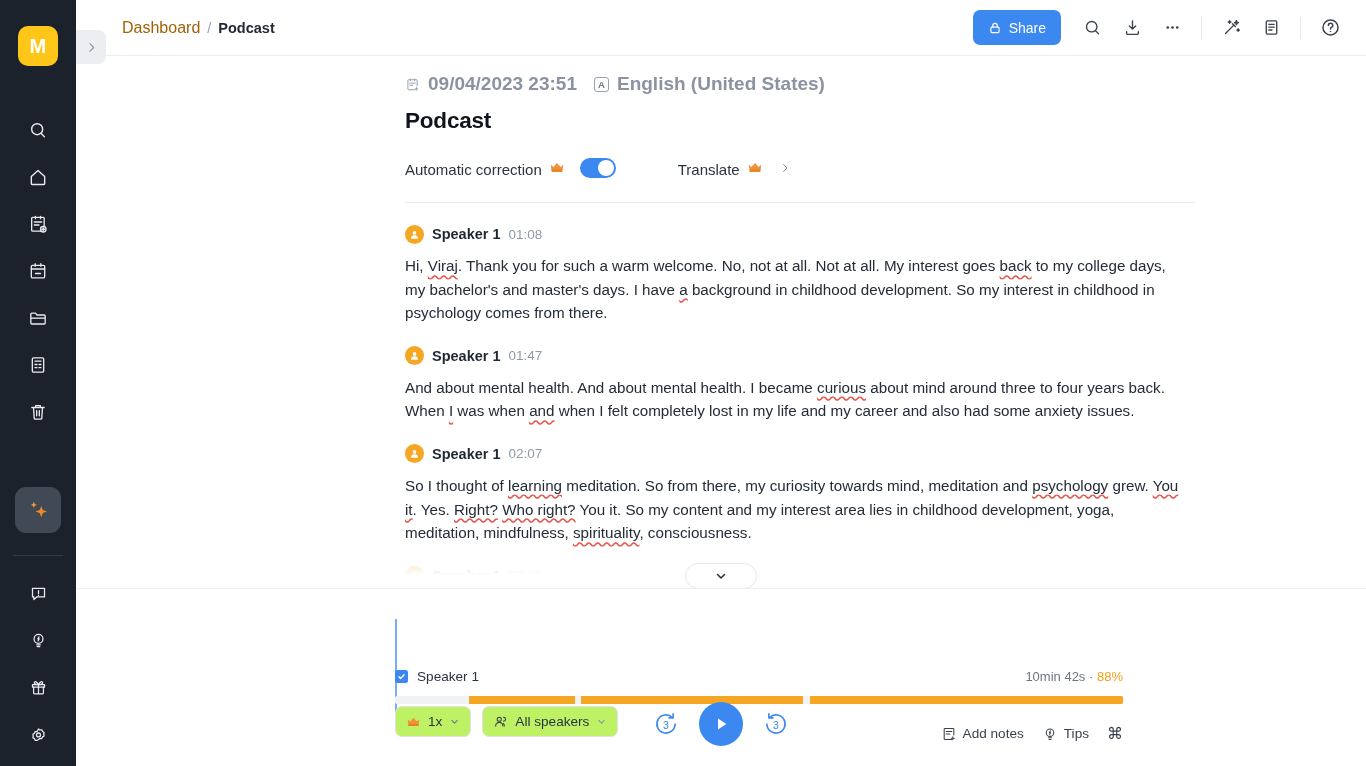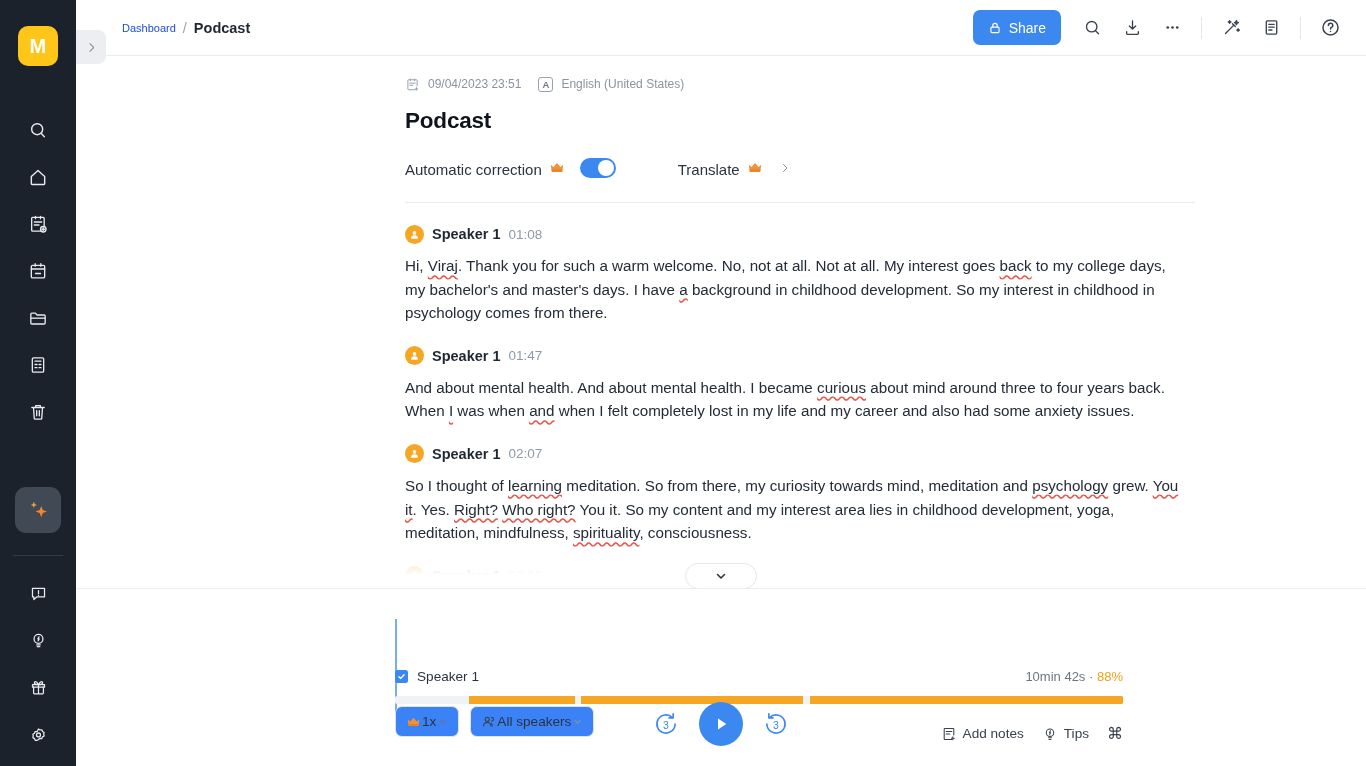--- a/index.html
+++ b/index.html
@@ -54,21 +54,21 @@
     padding-left: 46px; padding-right: 18px;
     position: relative;
   }
   .expand-tab {
     position: absolute; left: 0px; top: 30px;
     width: 30px; height: 34px;
     background: #eceef1; border-radius: 0 8px 8px 0;
     display: flex; align-items: center; justify-content: center;
     cursor: pointer;
   }
-  .crumb { font-size: 11px; color: #1d4ed8; }
+  .crumb { font-size: 16px; color: #a16207; }
   .crumb-sep { font-size: 14.5px; color: #9aa2b0; margin: 0 7px; }
   .crumb-current { font-size: 14.5px; color: #1f2733; font-weight: bold; }
   .topbar-right { margin-left: auto; display: flex; align-items: center; gap: 4px; }
   .share-btn {
     display: flex; align-items: center; gap: 7px;
     background: #3b88f0; color: #fff;
     border: none; border-radius: 7px;
     height: 35px; padding: 0 15px;
     font-size: 14px; font-family: inherit; cursor: pointer;
     margin-right: 9px;
@@ -81,21 +81,21 @@
   .tb-div { width: 1px; height: 22px; background: #e3e6ea; margin: 0 7px; }
 
   
   .doc {
     position: absolute; left: 0; right: 0; top: 56px; bottom: 178px;
     overflow: hidden;
   }
   .doc-inner { width: 790px; margin-left: 329px; padding-top: 18px; }
 
   .meta { display: flex; align-items: center; gap: 8px; height: 20px; }
-  .meta-text { font-size: 12px; color: #8b93a1; }
+  .meta-text { font-size: 19px; color: #8b93a1; font-weight: bold; }
   .lang-badge {
     width: 15px; height: 15px; border: 1.3px solid #9aa2b0; border-radius: 3px;
     font-size: 9.5px; color: #71798a; display: flex; align-items: center;
     justify-content: center; font-weight: bold; margin-left: 9px;
   }
   .doc-title { font-size: 22.5px; font-weight: bold; color: #10151d; margin-top: 14px; letter-spacing: -0.2px; }
 
   .opts { display: flex; align-items: flex-end; margin-top: 24px; }
   .opt-label { font-size: 15px; color: #2b3341; }
   .crown { margin: 0 0 0 7px; display: inline-block; vertical-align: middle; }
@@ -173,22 +173,22 @@
   .spk-stats { margin-left: auto; font-size: 13px; color: #6d7582; }
   .spk-stats .pct { color: #f0a018; }
   .segbar { margin-top: 11px; height: 8px; background: #f1f2f4; border-radius: 2px; position: relative; overflow: hidden; }
   .seg { position: absolute; top: 0; height: 8px; background: #f5a623; }
   .playhead { position: absolute; left: 319px; top: 30px; width: 1.5px; height: 102px; background: #76aef4; }
 
   .controls { position: absolute; left: 0; right: 0; bottom: 0; height: 74px; }
   .ctl-left { position: absolute; left: 319px; top: 14px; display: flex; gap: 11px; }
   .pill {
     height: 31px; border: 1px solid #dfe2e7; border-radius: 7px;
-    display: flex; align-items: center; padding: 0 10px; gap: 1px;
-    font-size: 13.6px; color: #2b3341; cursor: pointer; background: #3b82f6;
+    display: flex; align-items: center; padding: 0 10px; gap: 7px;
+    font-size: 13.6px; color: #2b3341; cursor: pointer; background: #bef264;
   }
   .ctl-center {
     position: absolute; left: 0; right: 0; top: 10px;
     display: flex; align-items: center; justify-content: center; gap: 20px;
   }
   .skip { cursor: pointer; position: relative; width: 26px; height: 26px; }
   .skip .n {
     position: absolute; inset: 0; display: flex; align-items: center;
     justify-content: center; font-size: 10.5px; color: #3b88f0;
     padding-top: 2px;

